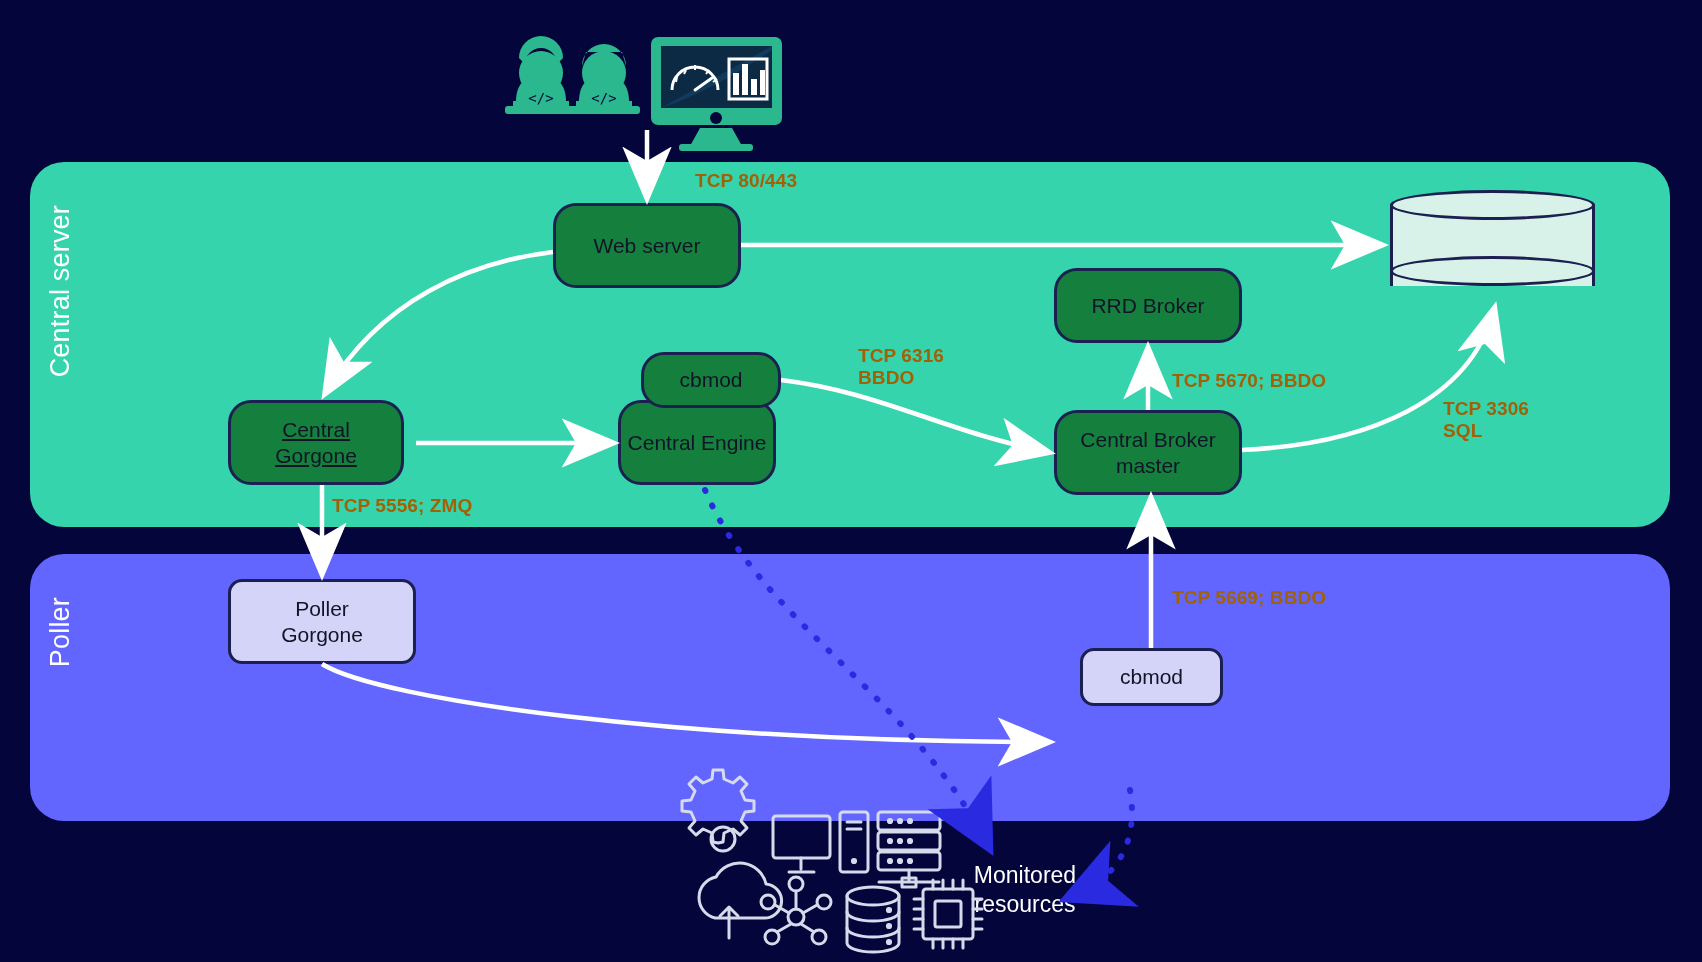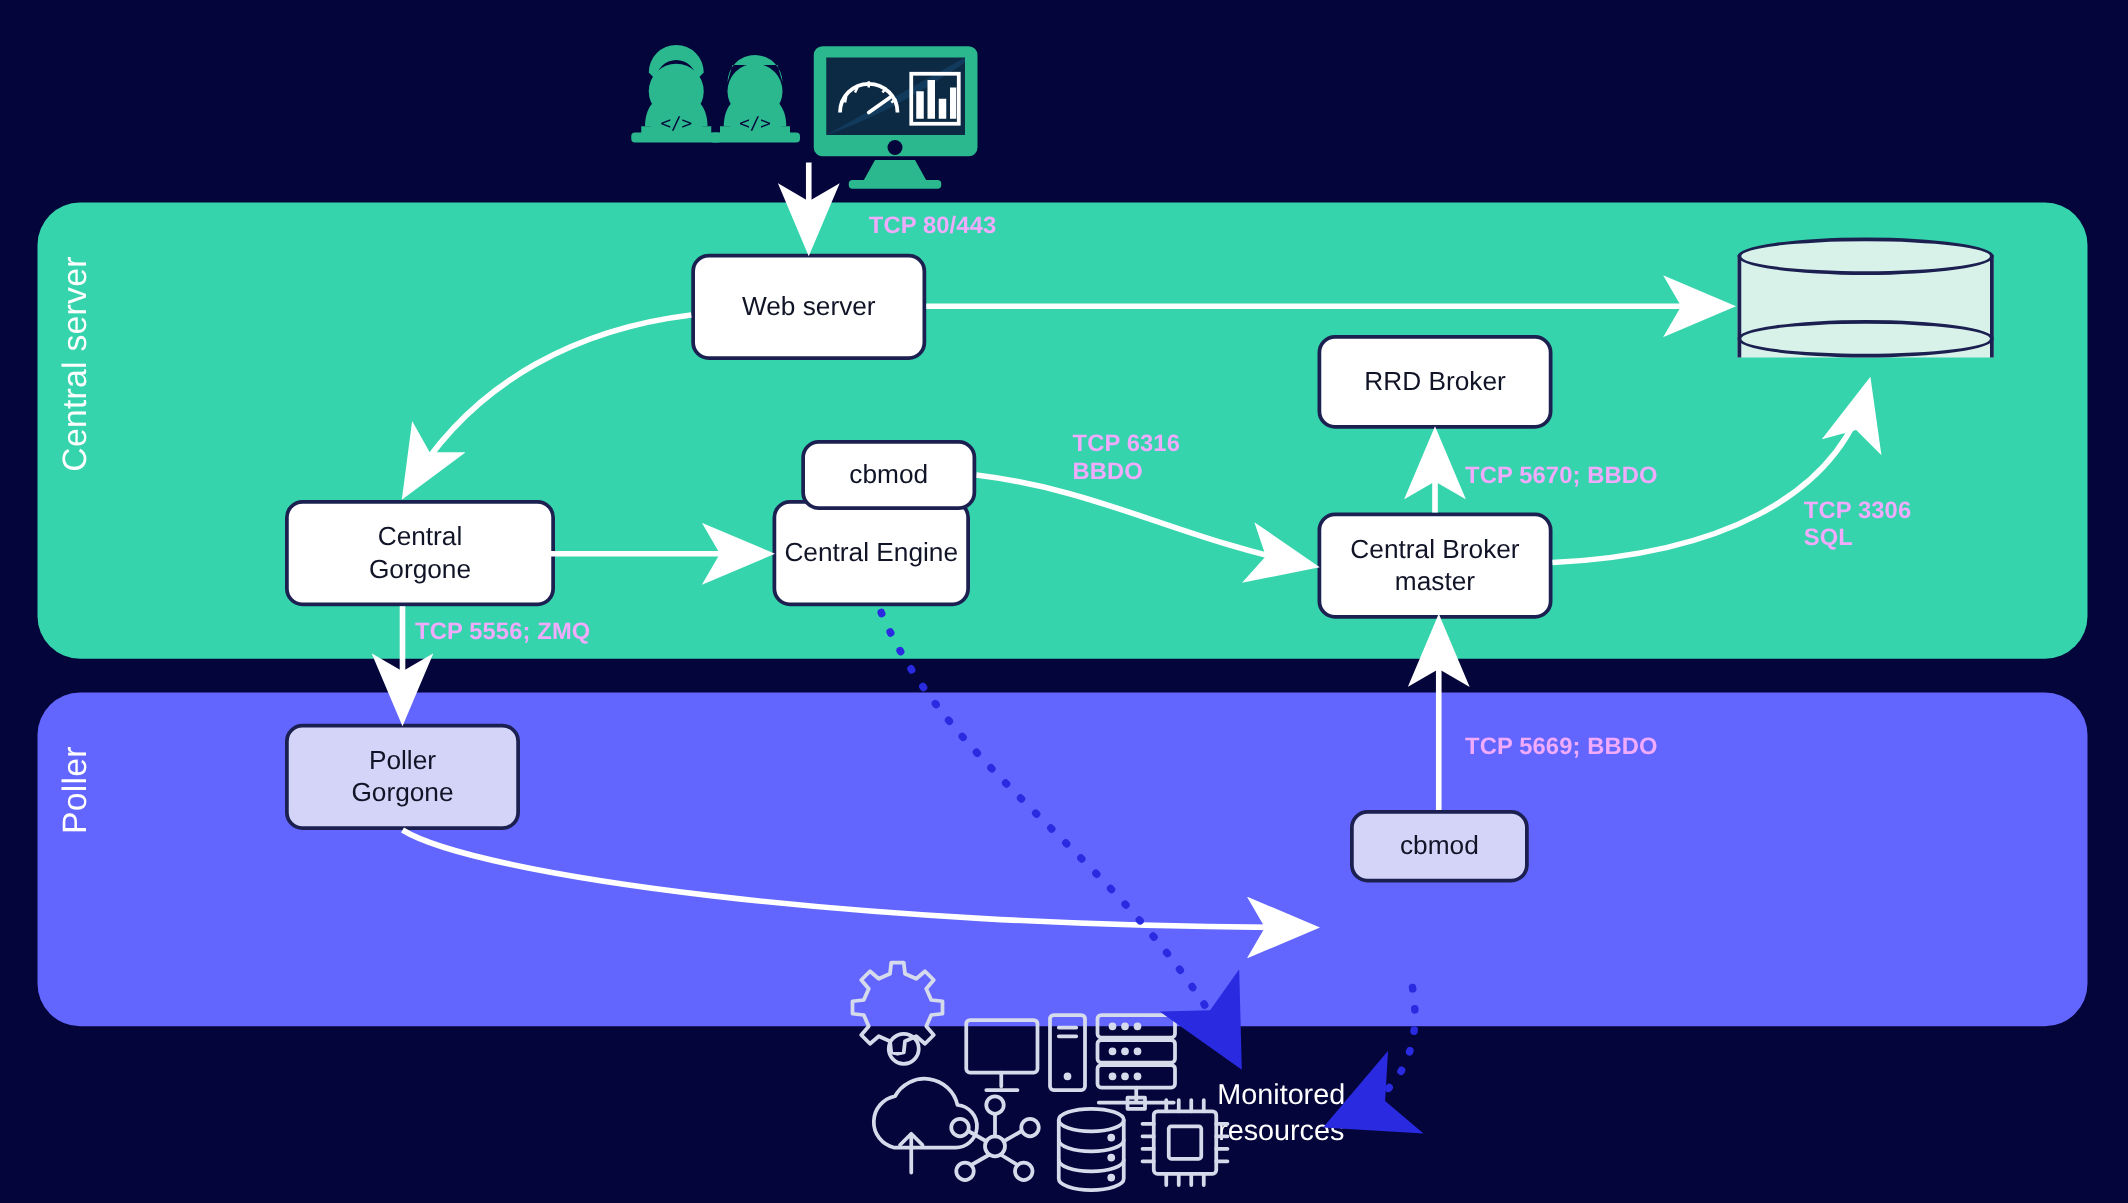--- a/index.html
+++ b/index.html
@@ -17,25 +17,25 @@
   }
   #label-central{left:45px;top:205px;}
   #label-poller{left:45px;top:597px;}
 
   .node{
     position:absolute;border:3px solid #1b2050;border-radius:14px;
     display:flex;align-items:center;justify-content:center;text-align:center;
     color:#111427;font-size:21px;line-height:1.22;padding:4px 6px;
     box-sizing:border-box;
   }
-  .node.mint{background:#ffffff;}
+  .node.mint{background:#15803d;border-radius:23px;}
   .node.lav{background:#d3d4f7;}
 
   #n-web{left:553px;top:203px;width:188px;height:85px;}
-  #n-cgorgone{left:228px;top:400px;width:216px;height:85px;}
+  #n-cgorgone{left:228px;top:400px;width:176px;height:85px;text-decoration:underline;}
   #n-cengine{left:618px;top:400px;width:158px;height:85px;}
   #n-cbmod-central{left:641px;top:352px;width:140px;height:56px;z-index:3;}
   #n-cbroker{left:1054px;top:410px;width:188px;height:85px;}
   #n-rrd{left:1054px;top:268px;width:188px;height:75px;}
   #n-pgorgone{left:228px;top:579px;width:188px;height:85px;}
   #n-pengine{left:1054px;top:701px;width:188px;height:85px;}
   #n-cbmod-poller{left:1080px;top:648px;width:143px;height:58px;z-index:3;}
 
   
   #n-db{position:absolute;left:1390px;top:190px;width:205px;height:110px;z-index:2;}
@@ -52,21 +52,21 @@
     position:absolute;left:0;top:66px;width:100%;height:30px;
     background:#d8f2ea;border:3px solid #1b2050;border-radius:50%;box-sizing:border-box;
   }
   #n-db .cyl-text{
     position:absolute;left:0;top:22px;width:100%;height:70px;
     display:flex;align-items:center;justify-content:center;text-align:center;
     color:#111427;font-size:21px;line-height:1.22;z-index:4;
   }
 
   .conn-label{
-    position:absolute;color:#f0abfc;font-weight:bold;font-size:19px;
+    position:absolute;color:#a16207;font-weight:bold;font-size:19px;
     line-height:1.18;white-space:pre-line;letter-spacing:.1px;
   }
   #cl-80443{left:695px;top:170px;}
   #cl-5556{left:332px;top:495px;}
   #cl-5669a{left:858px;top:345px;}
   #cl-5670{left:1172px;top:370px;text-align:center;}
   #cl-3306{left:1443px;top:398px;}
   #cl-5669b{left:1172px;top:587px;}
 
   #mon-text{

